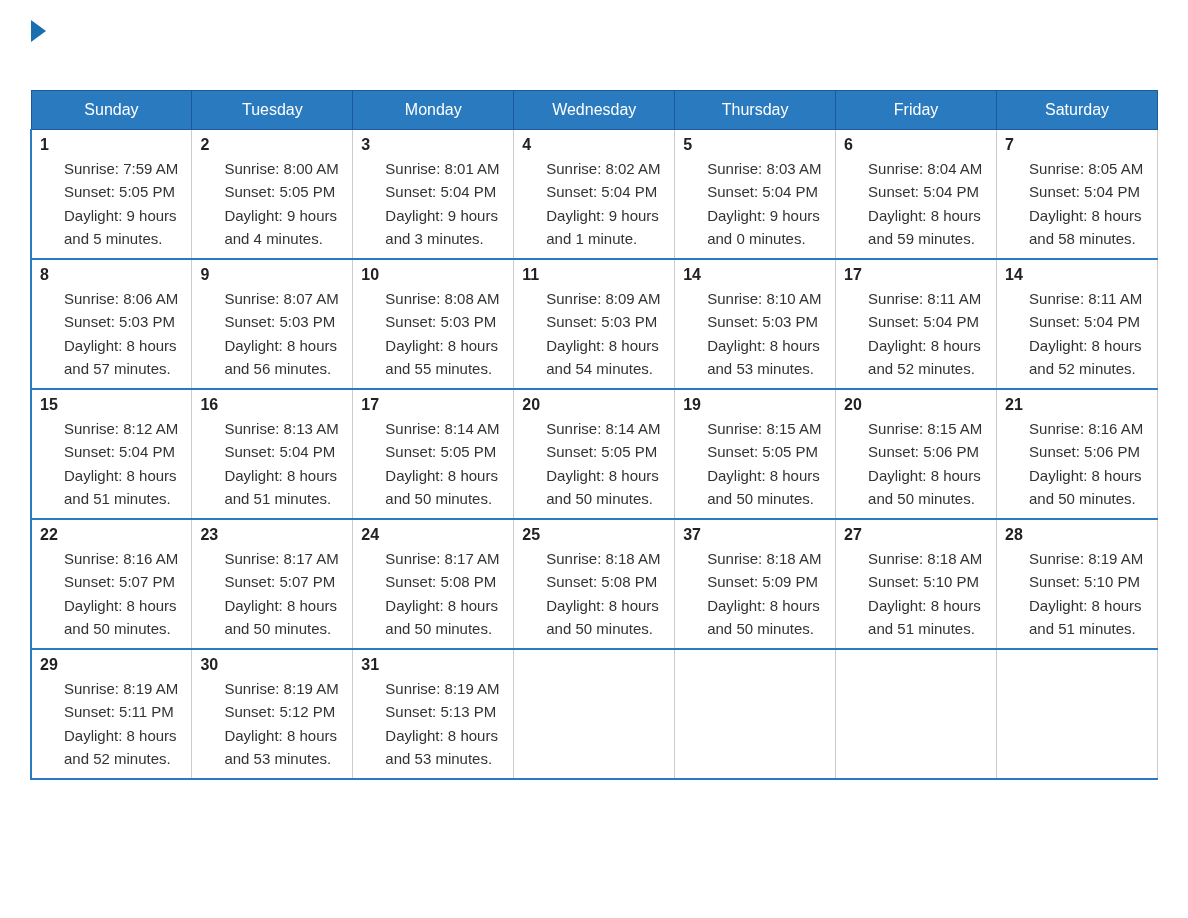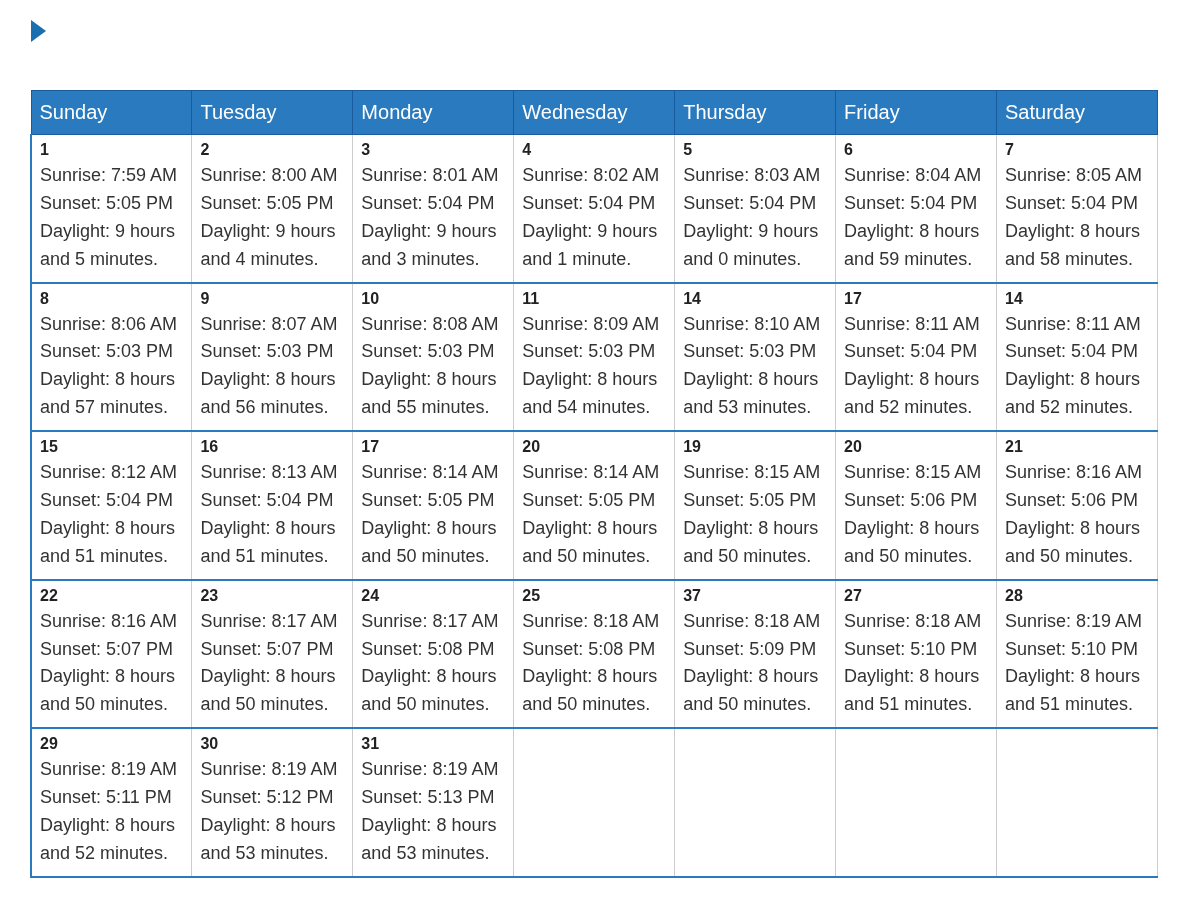--- a/index.html
+++ b/index.html
@@ -41,23 +41,23 @@
     }
     table {
       width: 100%;
       border-collapse: collapse;
       table-layout: fixed;
     }
     thead tr th {
       background-color: #2a7abf;
       color: #fff;
       padding: 10px 8px;
-      font-size: 20px;
+      font-size: 16px;
       font-weight: normal;
-      text-align: left;
+      text-align: center;
       border: 1px solid #1a5a9f;
     }
     tbody tr td {
       vertical-align: top;
       padding: 6px 8px 8px 8px;
       border: 1px solid #ccc;
       font-size: 13px;
       color: #333;
       height: 105px;
     }
@@ -65,23 +65,24 @@
       border-left: 2px solid #2a7abf;
     }
     .day-num {
       font-size: 16px;
       font-weight: bold;
       display: block;
       margin-bottom: 3px;
       color: #222;
     }
     .day-info {
-      font-size: 18px;
+      font-size: 15px;
       line-height: 1.55;
       color: #333;
+      margin-left: 24px;
     }
     tbody tr {
       border-bottom: 2px solid #2a7abf;
     }
     .empty-cell {
       background: #fff;
     }
     
     .triangle-right {
       display: inline-block;

